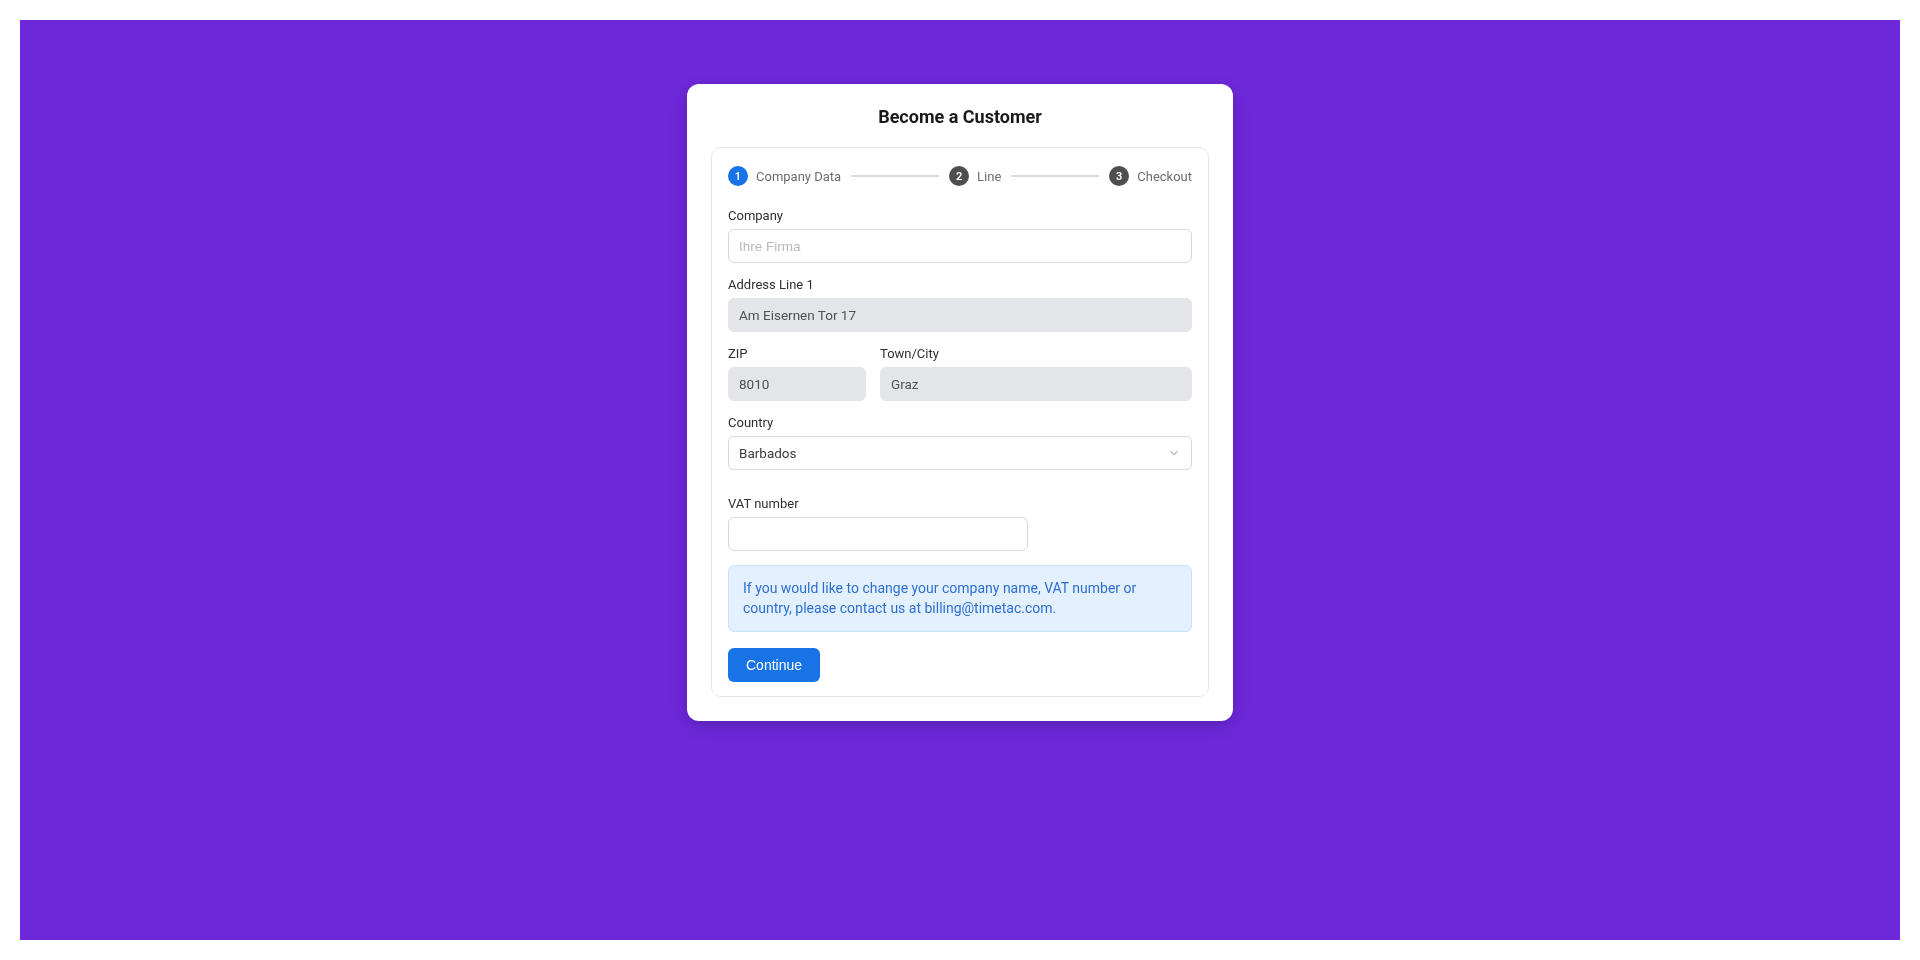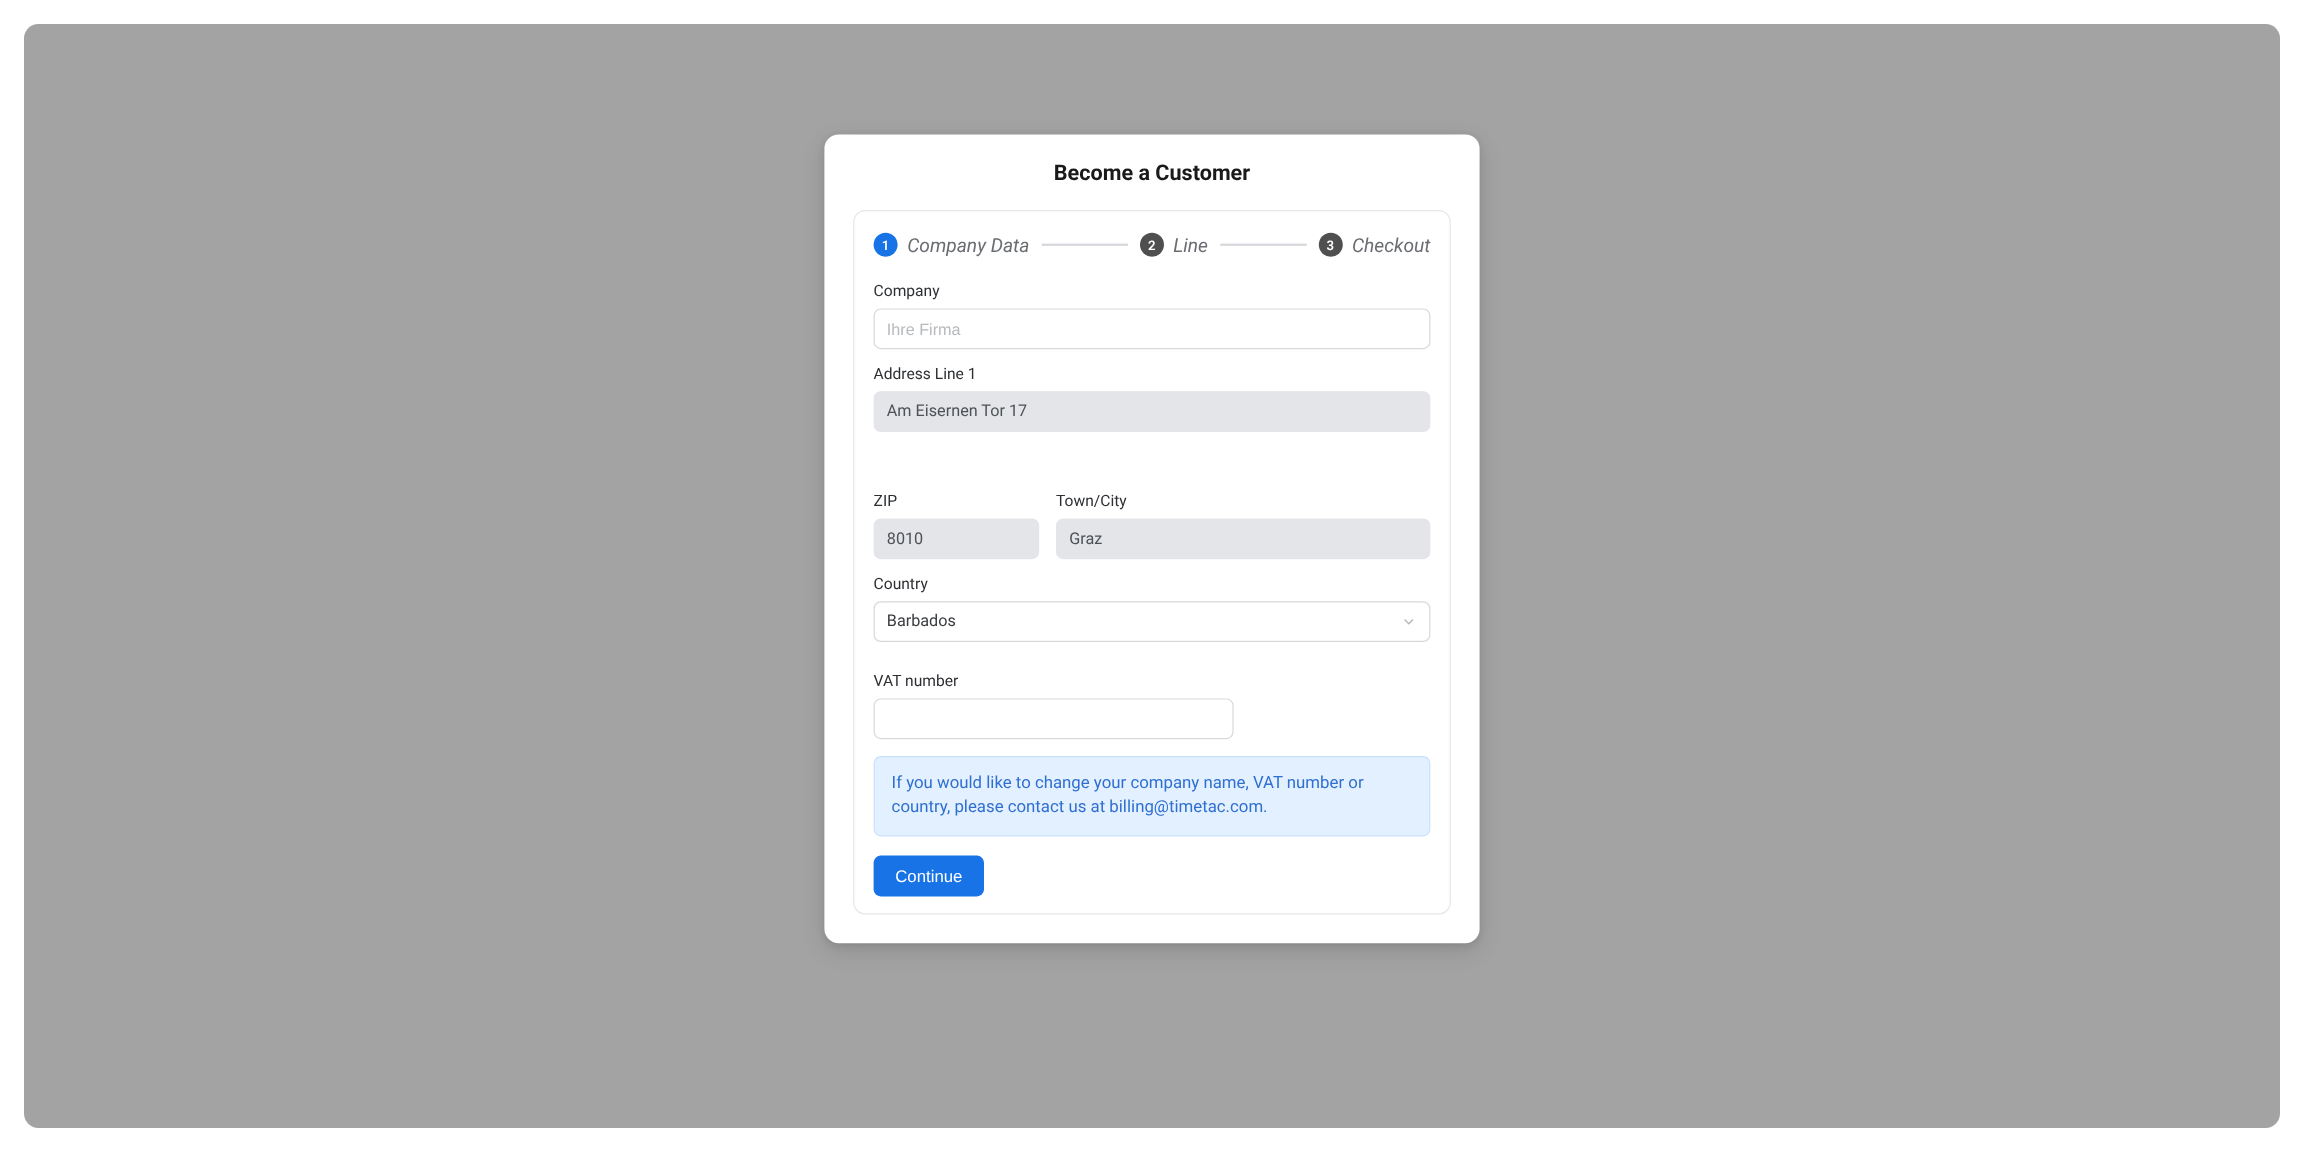--- a/index.html
+++ b/index.html
@@ -9,26 +9,26 @@
   width: 1920px;
   height: 960px;
   display: flex;
   align-items: flex-start;
   justify-content: center;
 }
 .canvas {
   width: 1880px;
   height: 920px;
   margin: 20px;
-  background: #a3a3a3;
-  border-radius: 12px;
+  background: #6d28d9;
+  border-radius: 0;
   display: flex;
   align-items: flex-start;
   justify-content: center;
-  padding-top: 92px;
+  padding-top: 64px;
 }
 .card {
   width: 546px;
   background: #fff;
   border-radius: 12px;
   box-shadow: 0 6px 20px rgba(0,0,0,0.12), 0 2px 6px rgba(0,0,0,0.08);
   padding: 22px 24px 24px 24px;
 }
 .card-title {
   text-align: center;
@@ -56,29 +56,29 @@
 .step-circle {
   width: 20px; height: 20px;
   border-radius: 50%;
   background: #4f4f4f;
   color: #fff;
   font-size: 11px;
   font-weight: 600;
   display: flex; align-items: center; justify-content: center;
 }
 .step.active .step-circle { background: #1773e6; }
-.step-label { font-size: 16px; color: #6a6d72; font-style: italic; }
+.step-label { font-size: 13px; color: #6a6d72; }
 .step-line {
   flex: 1;
   height: 2px;
   background: #d8dadd;
 }
 .field { margin-bottom: 14px; }
 .row { display: flex; gap: 14px; }
-.row .field { flex: 1; margin-top: 37px; }
+.row .field { flex: 1; }
 .label {
   display: block;
   font-size: 13px;
   color: #2d2f33;
   margin-bottom: 6px;
 }
 .input, .select, .readonly {
   width: 100%;
   height: 34px;
   border: 1px solid #d7d9dd;

